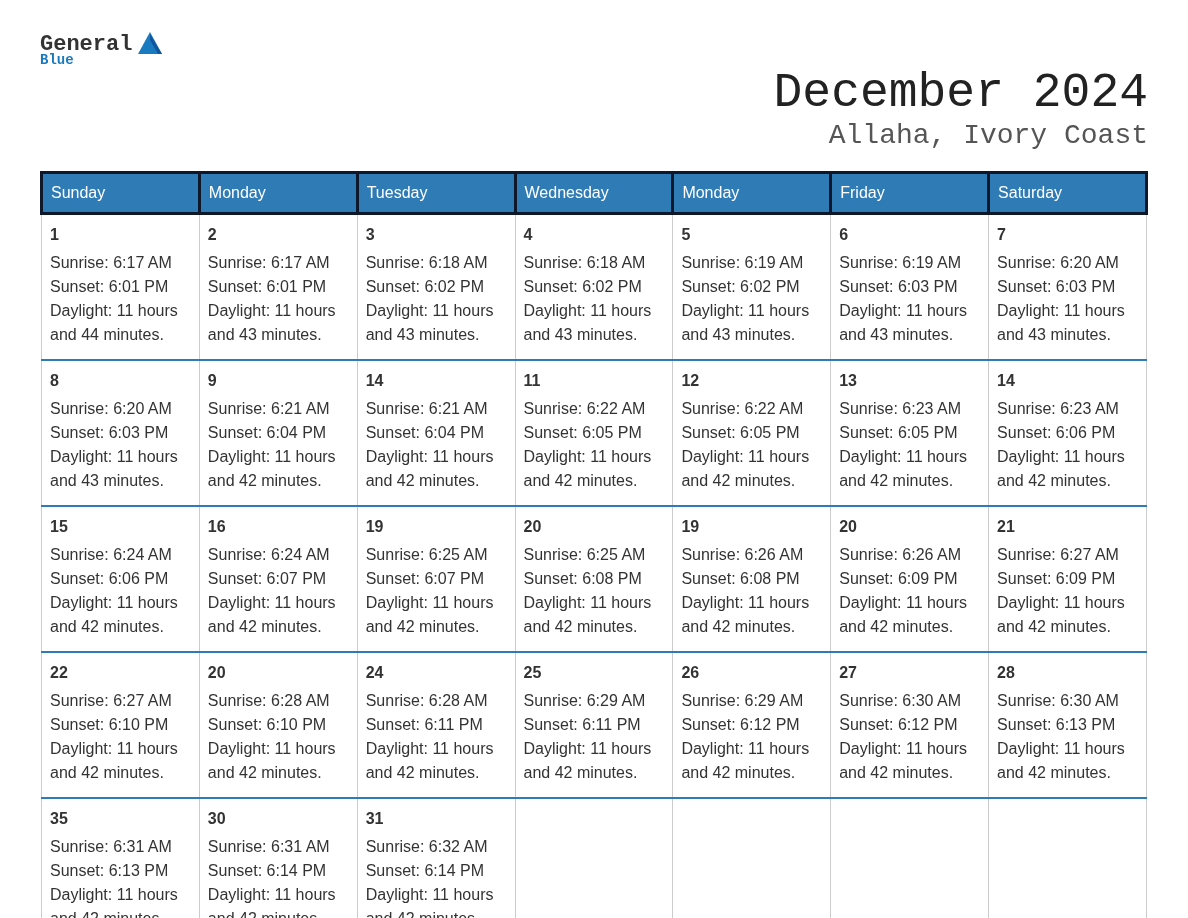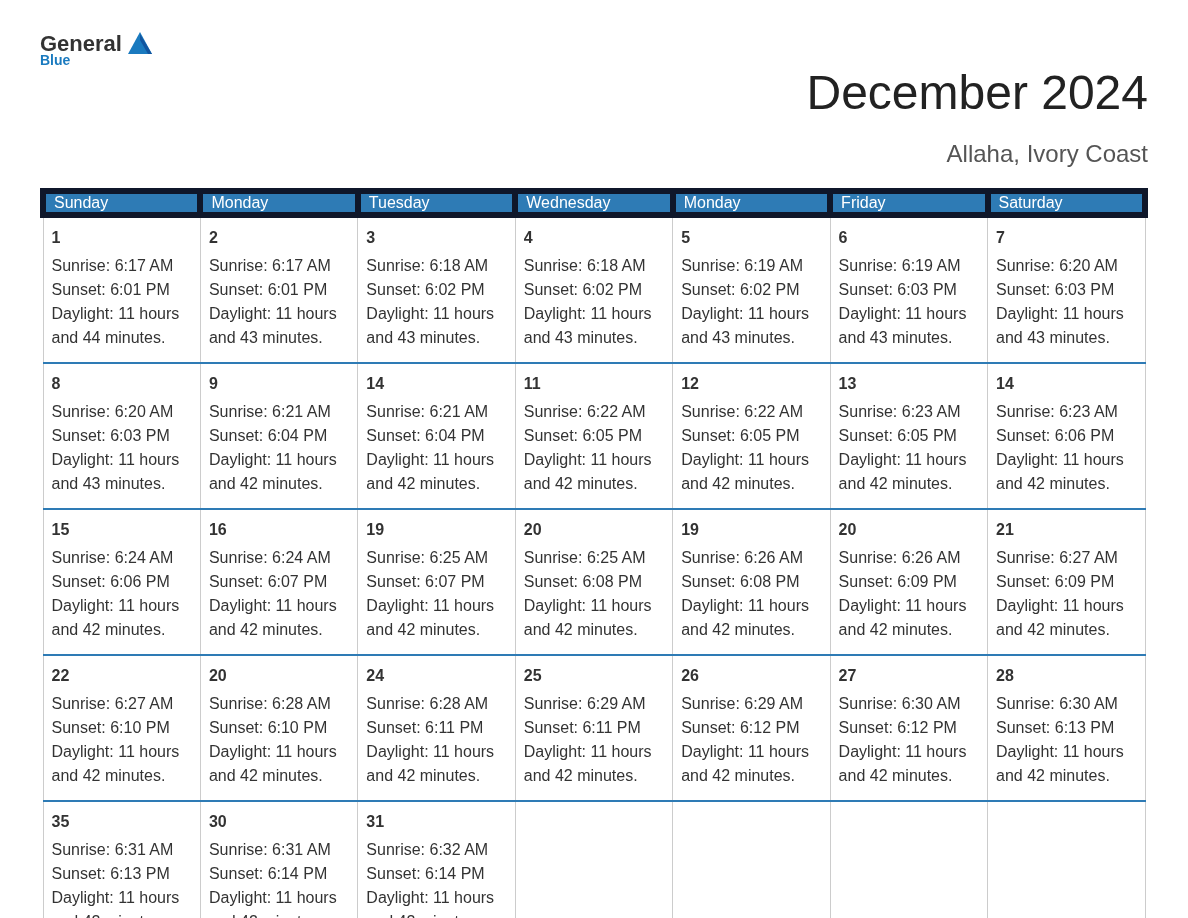--- a/index.html
+++ b/index.html
@@ -8,20 +8,21 @@
       background: #fff;
       padding: 30px 40px;
       width: 1188px;
       min-height: 918px;
     }
     .header {
       display: flex;
       justify-content: space-between;
       align-items: flex-start;
       margin-bottom: 20px;
+      font-family: Liberation Mono, monospace;
     }
     .logo {
       display: flex;
       align-items: center;
       gap: 4px;
     }
     .logo-text-general {
       font-size: 22px;
       font-weight: bold;
       color: #333;
@@ -35,37 +36,37 @@
       text-align: right;
     }
     .page-title {
       font-size: 48px;
       font-weight: normal;
       color: #222;
       line-height: 1.1;
       margin-top: 37px;
     }
     .subtitle {
-      font-size: 24px;
+      font-size: 28px;
       color: #555;
-      margin-top: 20px;
+      margin-top: 0;
     }
     table {
       width: 100%;
       border-collapse: collapse;
       table-layout: fixed;
     }
     thead tr th {
       background-color: #2e7bb5;
       color: #fff;
-      padding: 0 8px;
+      padding: 10px 8px;
       font-size: 16px;
       font-weight: normal;
       text-align: left;
-      border: 6px solid #0f172a;
+      border: 3px solid #0f172a;
     }
     tbody tr td {
       vertical-align: top;
       padding: 8px 8px 12px 8px;
       font-size: 13px;
       color: #333;
       border: 1px solid #ccc;
       line-height: 1.5;
     }
     tbody tr {

